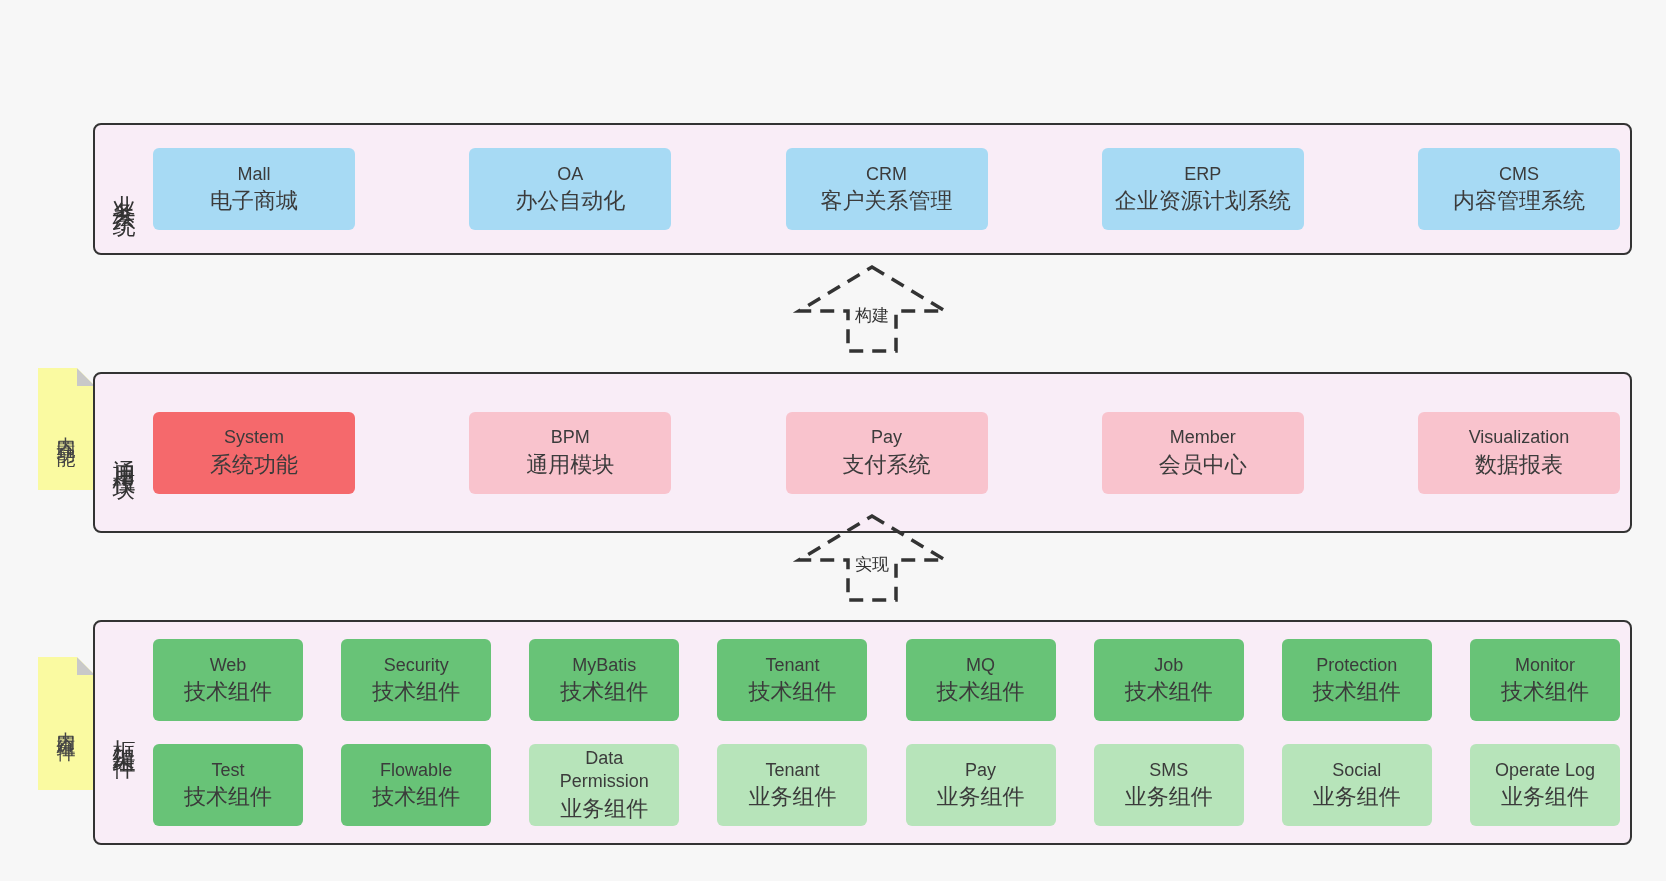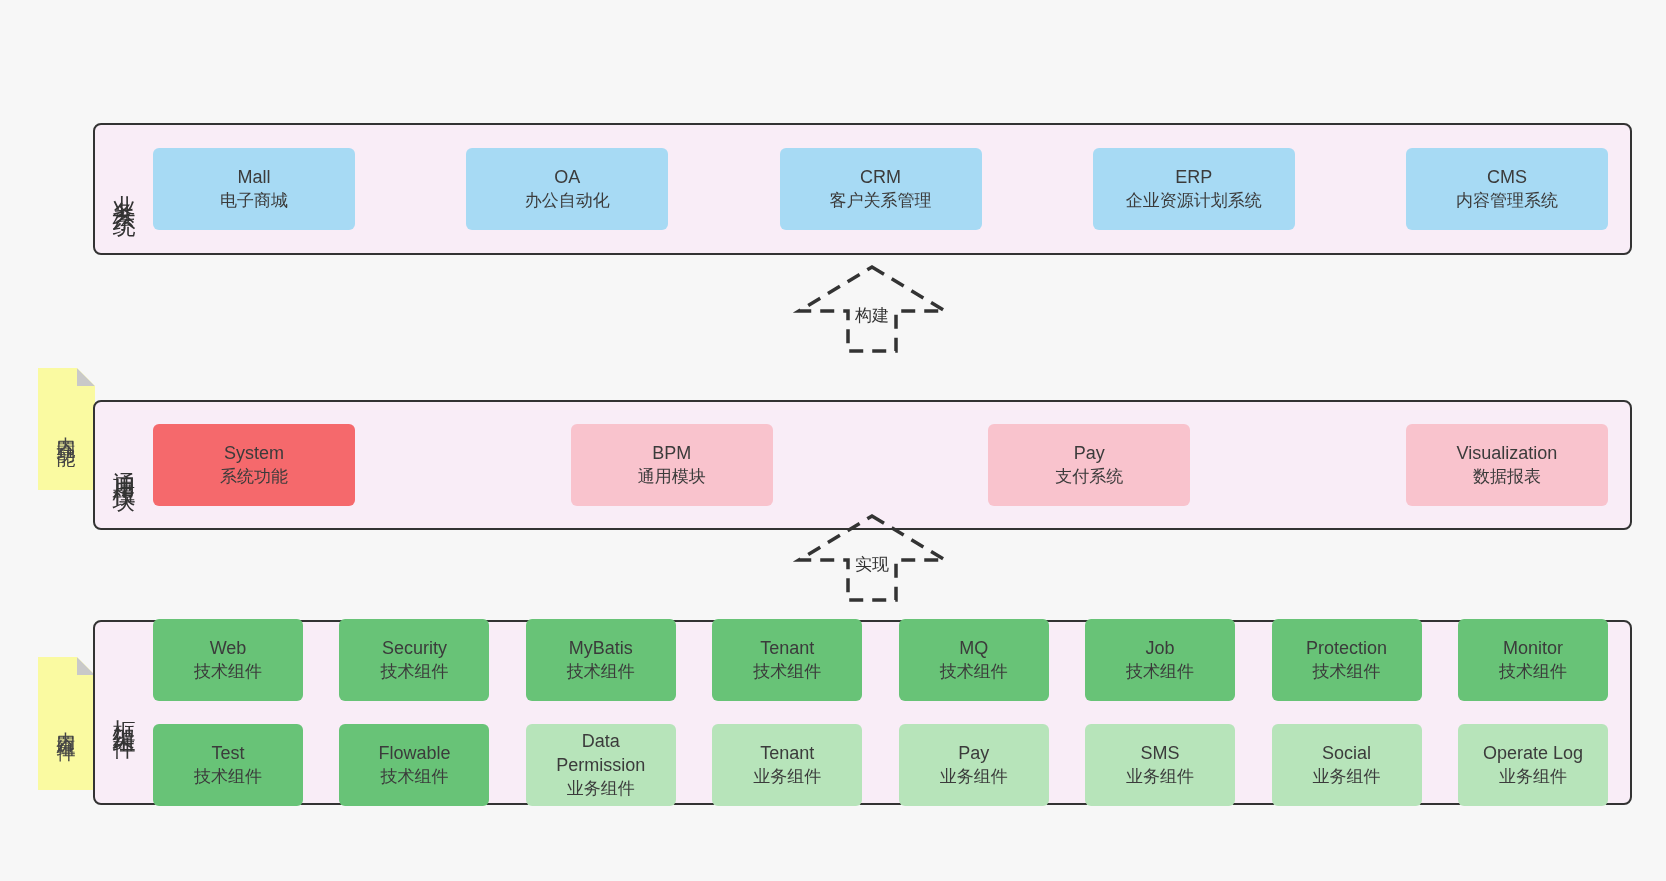--- a/index.html
+++ b/index.html
@@ -21,35 +21,35 @@
   #note-components{top:657px; height:133px;}
   .note-fold{position:absolute; top:0; right:0; width:18px; height:18px;
              background:var(--note-fold); clip-path:polygon(0 0, 100% 100%, 0 100%);}
   .note-text{writing-mode:vertical-lr; text-orientation:upright; font-size:19px;
              letter-spacing:4px; color:#444; line-height:1;}
 
   
   .panel{position:absolute; left:93px; width:1539px; background:var(--panel-bg);
          border:2px solid var(--panel-border); border-radius:8px; display:flex;}
   #panel-business{top:123px; height:132px;}
-  #panel-modules{top:372px; height:130px;margin-top:28px;}
-  #panel-components{top:620px; height:185px;}
+  #panel-modules{top:372px; height:161px;}
+  #panel-components{top:620px; height:225px;}
   .vlabel{width:58px; flex:none; display:flex; align-items:center; justify-content:center;
           writing-mode:vertical-lr; text-orientation:upright; font-size:23px;
           letter-spacing:6px; color:#333; line-height:1;}
   .rows{flex:1; display:flex; flex-direction:column; justify-content:center;
-        gap:23px; padding-right:22px;}
+        gap:23px; padding-right:10px;}
   .box-row{display:flex; justify-content:space-between;}
   .box{height:82px; border-radius:6px; display:flex; flex-direction:column;
        align-items:center; justify-content:center; text-align:center;
        color:var(--text); padding:0 10px;}
   #panel-business .box,#panel-modules .box{width:202px;}
   #panel-components .box{width:150px;}
   .box-name{font-size:18px; line-height:1.32;}
-  .box-desc{font-size:17px; line-height:1.32;}
+  .box-desc{font-size:22px; line-height:1.32;}
   .blue{background:var(--blue);} .red{background:var(--red);} .pink{background:var(--pink);text-align:center;}
   .green{background:var(--green);} .green-light{background:var(--green-light);}
 
   
   .arrow{position:absolute; width:160px; height:92px;text-align:center;}
   #arrow-build{left:792px; top:263px;}
   #arrow-implement{left:792px; top:512px;}
   .arrow svg{position:absolute; inset:0;}
   .arrow polygon{fill:none; stroke:var(--arrow); stroke-width:3.5; stroke-dasharray:14 9;}
   .arrow-label{position:absolute; left:50%; top:56%; transform:translate(-50%,-50%);
@@ -115,20 +115,24 @@
           </div>
           <div class="box pink">
             <div class="box-name">BPM</div>
             <div class="box-desc">通用模块</div>
           </div>
           <div class="box pink">
             <div class="box-name">Pay</div>
             <div class="box-desc">支付系统</div>
           </div>
           <div class="box pink">
+            <div class="box-name">Member</div>
+            <div class="box-desc">会员中心</div>
+          </div>
+          <div class="box pink">
             <div class="box-name">Visualization</div>
             <div class="box-desc">数据报表</div>
           </div>
         </div>
       </div>
   </section>
 
   <div class="arrow" id="arrow-implement">
     <svg viewBox="0 0 160 92">
       <polygon points="80,4 153,48 104,48 104,88 56,88 56,48 7,48"></polygon>

